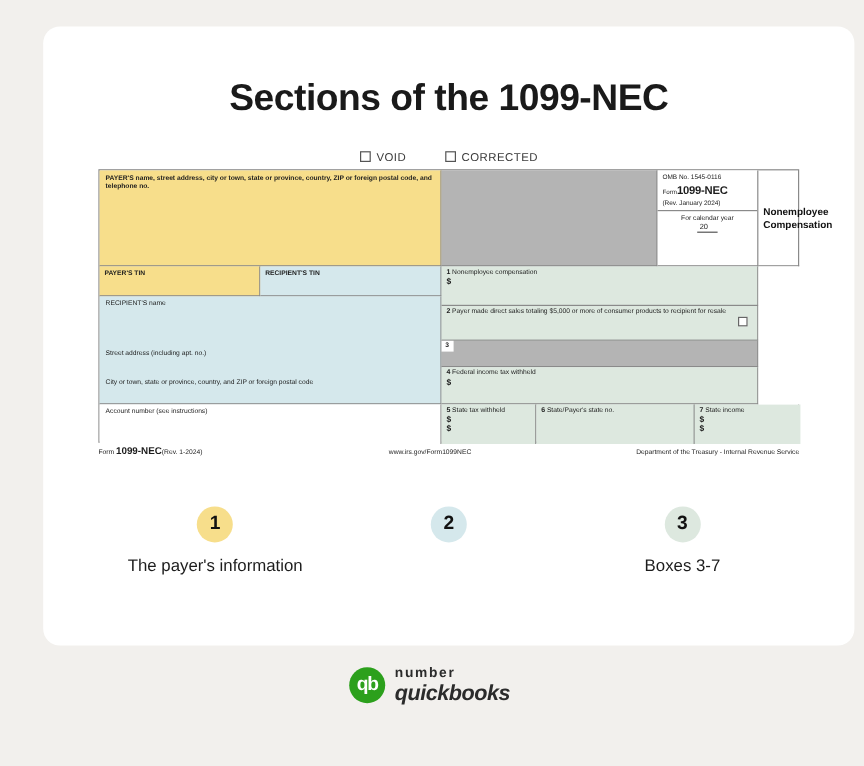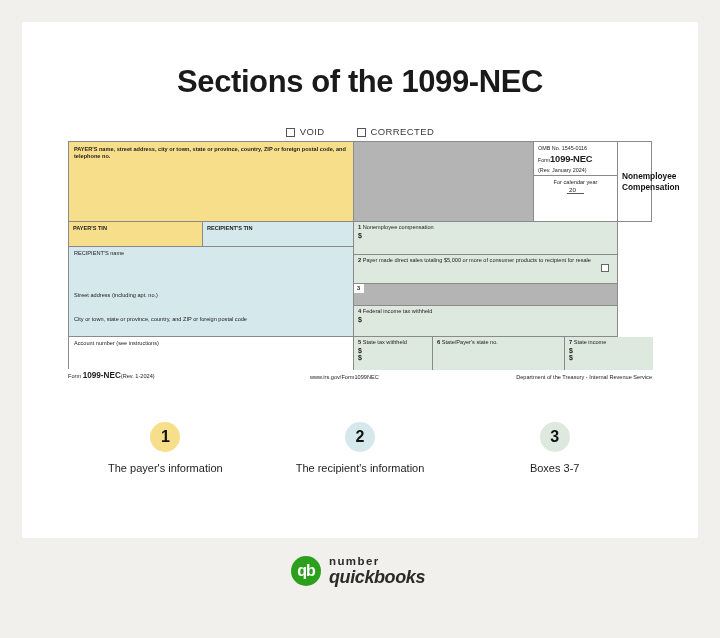--- a/index.html
+++ b/index.html
@@ -5,37 +5,37 @@
   * { box-sizing: border-box; }
   html, body { margin:0; padding:0; }
   body {
     width:720px; height:638px;
     background:#f2f0ed;
     font-family:"Liberation Sans", sans-serif;
     overflow:hidden;
   }
   .page { width:720px; height:638px; position:relative; }
   .card {
-    position:absolute; left:22px; top:22px;
+    position:absolute; left:36px; top:22px;
     width:676px; height:516px;
-    background:#ffffff; border-radius:2px;
+    background:#ffffff; border-radius:14px;
   }
   .title {
     position:absolute; left:0; top:42px; width:676px;
     text-align:center;
     font-size:31px; font-weight:bold; color:#1a1a1a;
     letter-spacing:-0.4px;
   }
   
   .checkrow {
     position:absolute; left:0; top:104px; width:676px;
     display:flex; justify-content:center; align-items:center; gap:32px;
     font-size:9.5px; color:#3a3a3a; letter-spacing:0.4px;
   }
-  .checkitem { display:flex; align-items:flex-end; gap:5px; }
+  .checkitem { display:flex; align-items:flex-start; gap:5px; }
   .cbox { width:9px; height:9px; border:1.2px solid #555; background:#fff; }
   
   .form {
     position:absolute; left:46px; top:119px;
     width:584px; height:228px;
     border:1px solid #8a8a8a;
     background:#fff;
     font-size:5.6px; color:#1d1d1d;
   }
   .form .lbl { line-height:1.32; }
@@ -156,21 +156,21 @@
     display:flex;
   }
   .callout { flex:1; display:flex; flex-direction:column; align-items:center; }
   .circle {
     width:30px; height:30px; border-radius:50%;
     display:flex; align-items:center; justify-content:center;
     font-size:16px; font-weight:bold; color:#111;
   }
   .co-text {
     margin-top:9px; text-align:center;
-    font-size:11px; color:#1d1d1d; line-height:1.45;
+    font-size:14px; color:#1d1d1d; line-height:1.45;
   }
   
   .logo {
     position:absolute; left:0; top:556px; width:716px;
     display:flex; justify-content:center; align-items:center; gap:8px;
   }
   .logo-mark {
     width:30px; height:30px; border-radius:50%;
     background:#2ca01c; display:flex; align-items:center; justify-content:center;
     color:#fff; font-size:16px; font-weight:bold; letter-spacing:-1px;
@@ -292,21 +292,20 @@
       <div class="ff-right">Department of the Treasury - Internal Revenue Service</div>
     </div>
 
     <div class="callouts">
       <div class="callout">
         <div class="circle" style="background:#f7de8b">1</div>
         <div class="co-text">The payer's information</div>
       </div>
       <div class="callout">
         <div class="circle" style="background:#d5e8ec">2</div>
-        <div class="co-text">The recipient's information</div>
       </div>
       <div class="callout">
         <div class="circle" style="background:#dde8df">3</div>
         <div class="co-text">Boxes 3-7</div>
       </div>
     </div>
 
   </div>
 
   <div class="logo">

